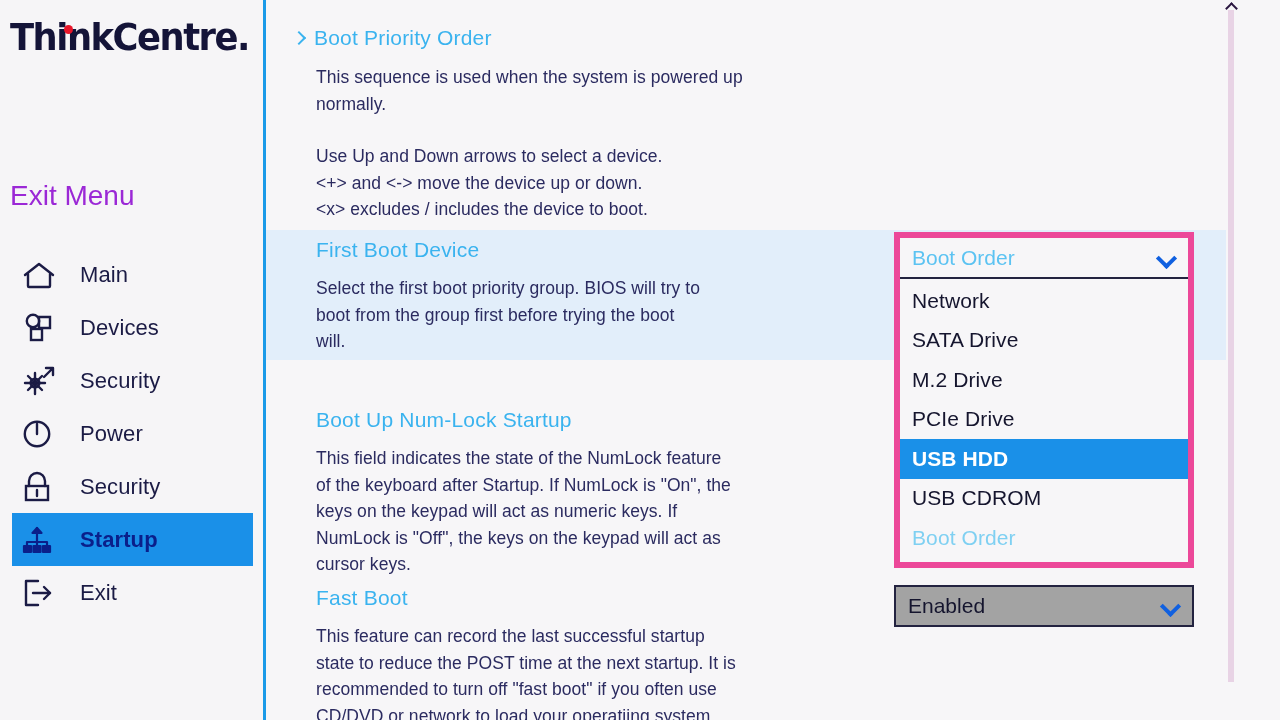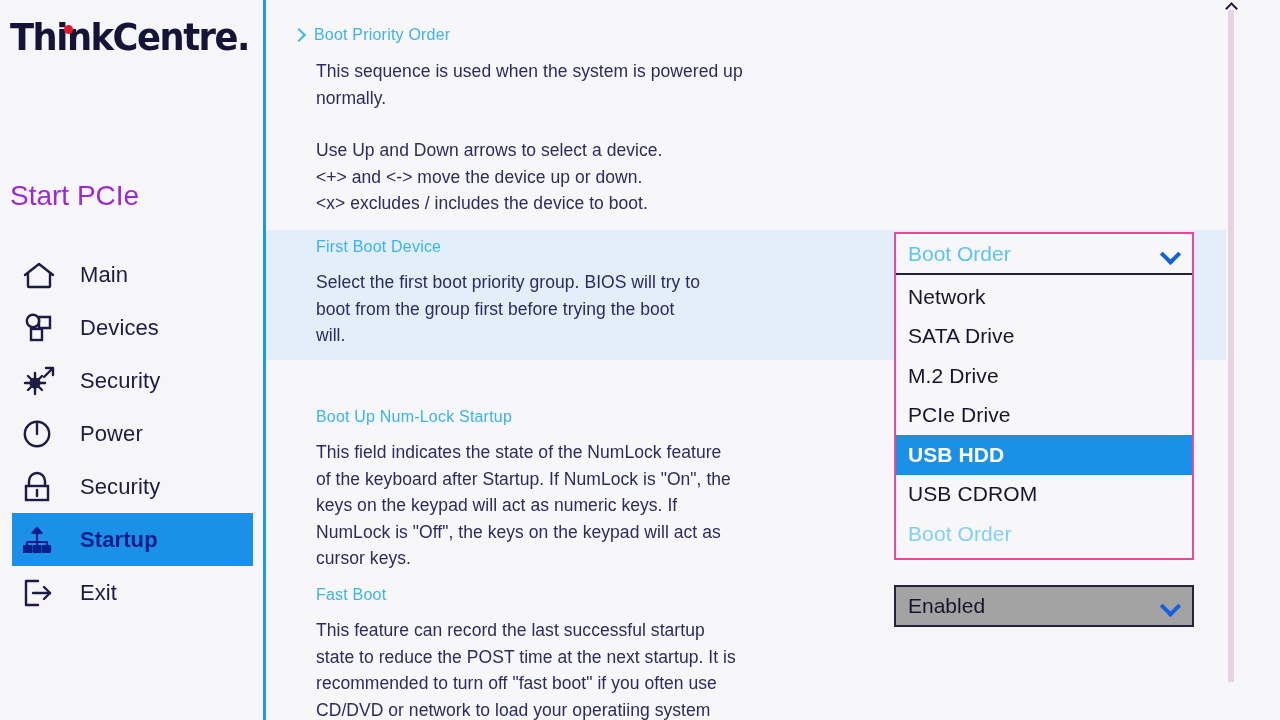--- a/index.html
+++ b/index.html
@@ -109,21 +109,21 @@
   .highlight-band {
     position: absolute;
     left: 0; top: 230px;
     width: 960px; height: 130px;
     background: #e2eefa;
   }
 
   .section { position: absolute; left: 50px; }
 
   .sec-head {
-    font-size: 16px;
+    font-size: 21px;
     color: #3ab3ef;
     letter-spacing: 0.2px;
     white-space: nowrap;
   }
   .sec-head.with-chevron { display: flex; align-items: center; }
   .chev-right {
     display: inline-block;
     margin-left: -22px;
     margin-right: 10px;
     width: 10px; height: 10px;
@@ -137,21 +137,21 @@
     color: #2b2b60;
     letter-spacing: 0.05px;
   }
   .sec-body .ln { display: block; white-space: nowrap; }
 
   
   .combo-open {
     position: absolute;
     left: 894px; top: 232px;
     width: 300px;
-    border: 2px solid #ec4899;
+    border: 6px solid #ec4899;
     background: #f7f6f8;
   }
   .combo-header {
     position: relative;
     height: 41px;
     display: flex;
     align-items: center;
     padding: 0 12px;
     border-bottom: 2px solid #232340;
   }
@@ -239,21 +239,21 @@
 
 <div class="screen">
 
   <div class="sidebar">
 
     <div class="brand">
       <div class="brand-text"><span>ThinkCentre</span><span>.</span></div>
       <div class="brand-dot-red"></div>
     </div>
 
-    <div class="start-menu-title">Start PCIe</div>
+    <div class="start-menu-title">Exit Menu</div>
 
     <div class="menu-list">
 
       <div class="menu-item">
         <span class="m-icon">
           <svg width="34" height="30" viewBox="0 0 34 30">
               <path d="M3 15 L17 4 L31 15 M6 14 V26 a1 1 0 0 0 1 1 H27 a1 1 0 0 0 1 -1 V14" fill="none" stroke="#1b1b45" stroke-width="2.4" stroke-linecap="round" stroke-linejoin="round"></path>
             </svg>
         </span>
         <span class="m-label">Main</span>

